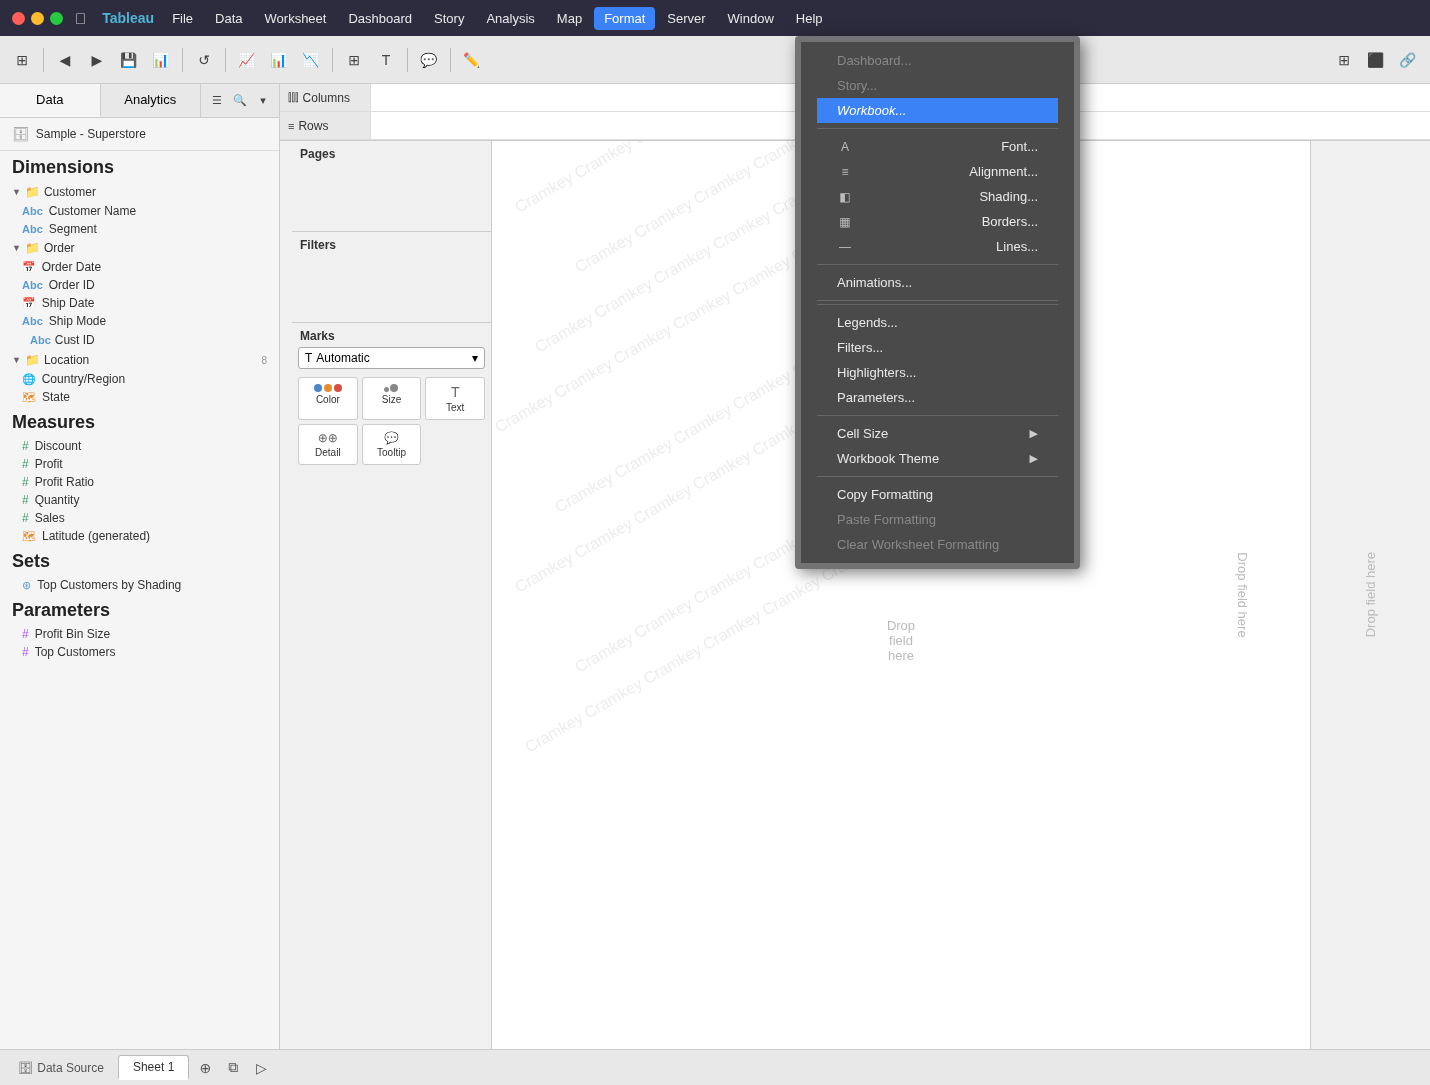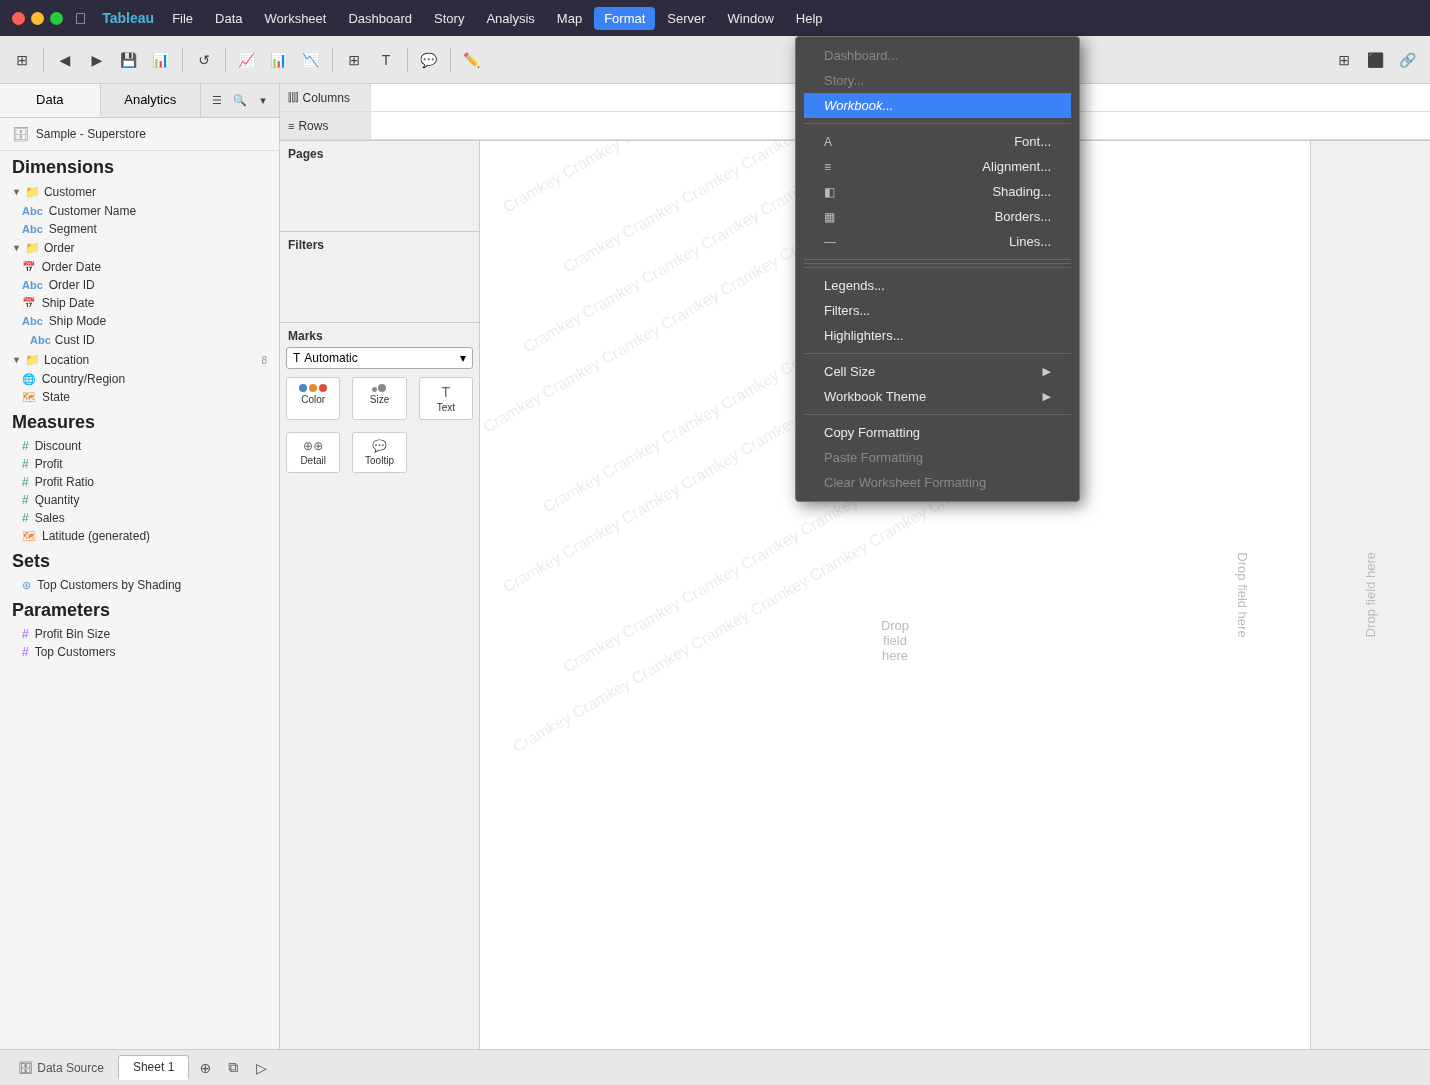--- a/index.html
+++ b/index.html
@@ -252,21 +252,21 @@
       border-radius: 3px;
       padding: 3px 6px;
       margin: 4px 6px;
       cursor: pointer;
       font-size: 12px;
       gap: 4px;
     }
     .marks-grid {
       display: grid;
       grid-template-columns: 1fr 1fr 1fr;
-      gap: 12px;
+      gap: 4px;
       padding: 4px 6px;
     }
     .marks-btn {
       display: flex;
       flex-direction: column;
       align-items: center;
       padding: 6px 4px;
       border: 1px solid #ccc;
       border-radius: 3px;
       background: white;
@@ -379,25 +379,26 @@
       cursor: pointer;
     }
 
     
     #format-menu {
       position: absolute;
       top: 36px;
       left: 795px;
       width: 285px;
       background: #4a4a4a;
-      border: 1px solid #737373;
+      border: 6px solid #737373;
       border-radius: 4px;
       box-shadow: 4px 4px 16px rgba(0,0,0,0.5);
       z-index: 1000;
-      padding: 4px 8px;
+      padding: 4px 16px;
+      text-align: center;
     }
     .menu-section { padding: 2px 0; }
     .menu-divider {
       height: 1px;
       background: #666;
       margin: 3px 0;
     }
     .menu-entry {
       padding: 5px 20px;
       font-size: 13px;
@@ -631,21 +632,21 @@
       </div>
       <div class="shelf-row">
         <div class="shelf-label">
           <span style="font-size:11px;">≡</span>
           <span>Rows</span>
         </div>
         <div class="shelf-content"></div>
       </div>
     </div>
 
-    <div style="display:flex; flex:1; overflow:hidden;">
+    <div style="display:flex; flex:1; overflow:hidden;margin-left:12px;">
 
       <div id="left-sub-panel">
         <div class="sub-section">
           <div class="sub-section-title">Pages</div>
           <div class="sub-section-content"></div>
         </div>
         <div class="sub-section">
           <div class="sub-section-title">Filters</div>
           <div class="sub-section-content"></div>
         </div>
@@ -763,33 +764,41 @@
       <span class="menu-entry-icon">▦</span>
       <span class="label">Borders...</span>
     </div>
     <div class="menu-entry">
       <span class="menu-entry-icon">—</span>
       <span class="label">Lines...</span>
     </div>
   </div>
   <div class="menu-divider"></div>
 
+  <div class="menu-section">
+    <div class="menu-entry">
+      <span class="label">Animations...</span>
+    </div>
+  </div>
   <div class="menu-divider"></div>
 
   <div class="menu-divider"></div>
 
   <div class="menu-section">
     <div class="menu-entry">
       <span class="label">Legends...</span>
     </div>
     <div class="menu-entry">
       <span class="label">Filters...</span>
     </div>
     <div class="menu-entry">
       <span class="label">Highlighters...</span>
+    </div>
+    <div class="menu-entry">
+      <span class="label">Parameters...</span>
     </div>
   </div>
   <div class="menu-divider"></div>
 
   <div class="menu-section">
     <div class="menu-entry">
       <span class="label">Cell Size</span>
       <span class="menu-arrow">▶</span>
     </div>
     <div class="menu-entry">

